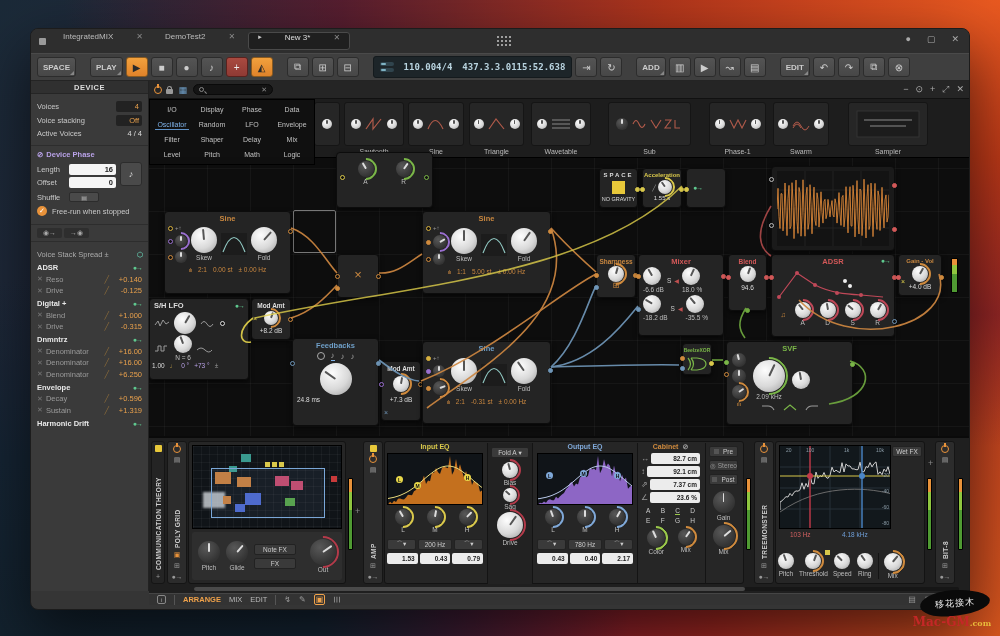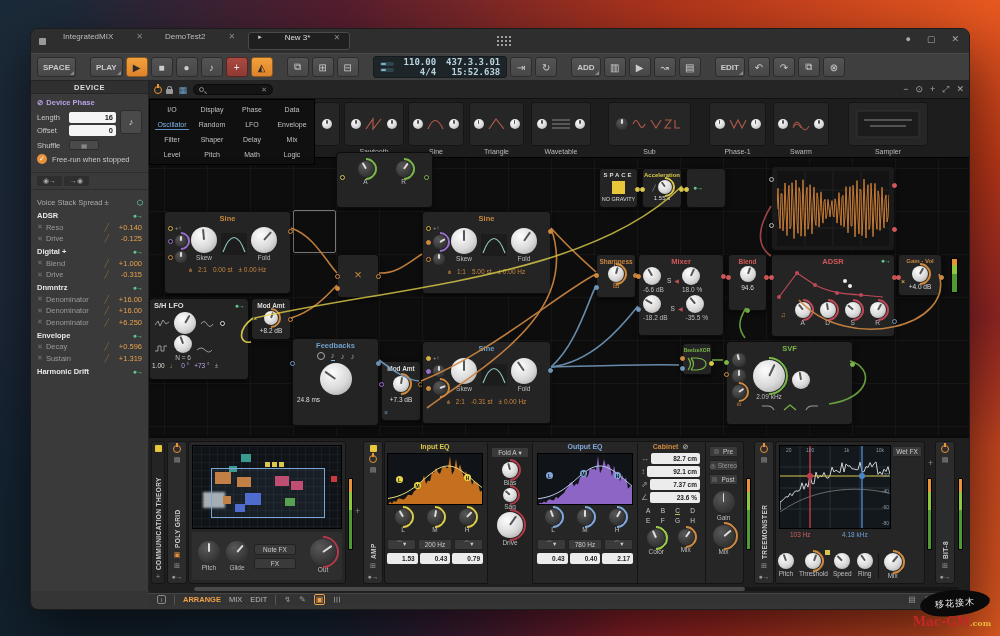--- a/index.html
+++ b/index.html
@@ -24,21 +24,21 @@
   
   .tbar{height:28px;background:#3f3f3f;border-top:1px solid #4a4a4a;border-bottom:1px solid #242424;display:flex;align-items:center;padding:0 6px;gap:3px}
   .tb{height:20px;min-width:22px;background:linear-gradient(#545454,#474747);border:1px solid #2c2c2c;border-radius:3px;color:#ccc;font-size:8px;font-weight:bold;display:flex;align-items:center;justify-content:center;padding:0 5px}
   .tb .cnr{position:absolute;right:1px;bottom:1px;border-left:4px solid transparent;border-bottom:4px solid #888}
   .tb.rel{position:relative}
   .tb.orange{background:linear-gradient(#f2a13d,#e0832a);color:#2a2a2a;border-color:#8a5a20}
   .tb.red{background:linear-gradient(#a94a40,#8f3a34);color:#eee;border-color:#5a221e}
   .tb .glyph{font-size:10px;font-weight:normal}
   .tgap{width:8px}
   .tdisp{height:22px;background:#1d2529;border:1px solid #141a1d;border-radius:3px;color:#b9d4e0;display:flex;align-items:center;font-family:"DejaVu Sans Mono",monospace;font-size:9px;padding:0 6px;gap:10px}
-  .tdisp .col{display:flex;flex-direction:column;align-items:flex-end;line-height:10px}
+  .tdisp .col{display:flex;flex-direction:row;align-items:flex-end;line-height:10px}
   .tdisp .sw{display:flex;flex-direction:column;gap:2px}
   .sw i{display:block;width:14px;height:4px;background:#30444d;border-radius:2px;position:relative}
   .sw i:before{content:"";position:absolute;left:1px;top:1px;width:5px;height:2px;background:#7fb3c4;border-radius:1px}
   
   .content{display:flex;height:510px}
   
   .sb{width:118px;background:#3a3a3a;border-right:1px solid #222;font-size:7.5px;color:#c8c8c8;flex:none;overflow:hidden}
   .sb-hd{height:13px;background:#303030;color:#ddd;font-weight:bold;font-size:7.5px;display:flex;align-items:center;justify-content:center;letter-spacing:.5px;border-bottom:1px solid #252525}
   .sb-sec{padding:4px 6px;border-bottom:1px solid #2d2d2d}
   .sb-name{color:#eee;font-size:8px;font-weight:bold}
@@ -267,20 +267,34 @@
     <div class="tb">
         <span class="glyph">⊗</span>
       </div>
   </div>
 
   <div class="content">
 
     <div class="sb">
       <div class="sb-hd">DEVICE</div>
       <div class="sb-sec">
+        <div class="kvrow">
+            <span>Voices</span>
+            <span class="kv-val">4</span>
+          </div>
+        <div class="kvrow">
+            <span>Voice stacking</span>
+            <span class="kv-val">Off</span>
+          </div>
+        <div class="kvrow">
+            <span>Active Voices</span>
+            <span class="kv-plain">4 / 4</span>
+          </div>
+      </div>
+      <div class="sb-sec">
         <div class="ph-title">
             <span>⊘</span>
             <span>Device Phase</span>
           </div>
         <div style="display:flex;gap:4px">
           <div style="flex:1">
             <div class="inprow">
                 <label>Length</label>
                 <span class="wbox">16</span>
               </div>

